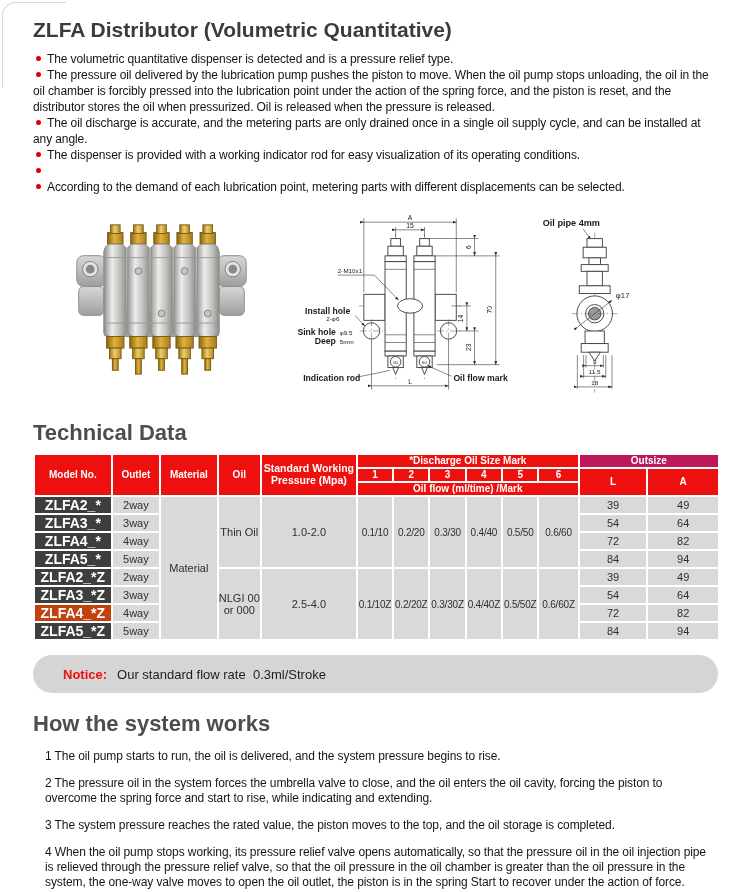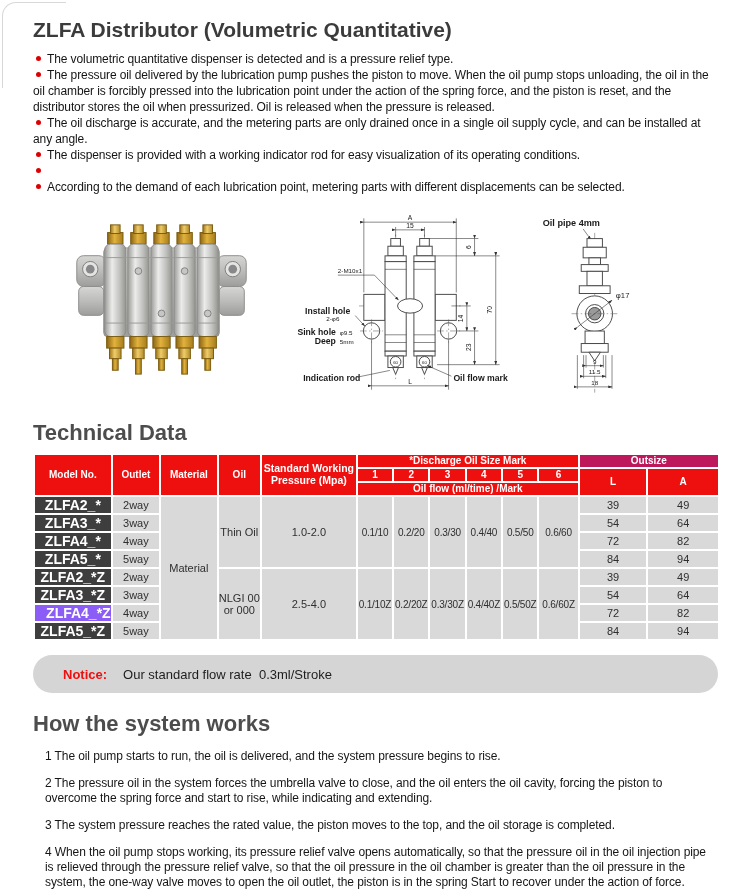--- a/index.html
+++ b/index.html
@@ -43,21 +43,21 @@
   table.tech thead th.pressure-h { font-size:10.5px; }
   table.tech tbody tr { height:17px; }
   table.tech tbody td { background:#d9d9d9; color:#2f2f2f; font-size:11px; }
   table.tech td.model { color:#ffffff; font-size:14px;font-weight:bold; }
   table.tech td.flow { font-size:10px; letter-spacing:-0.2px; }
 
   .notice {
     margin-top:14px; height:38px; width:685px; border-radius:19px; background:#d5d5d5;
     display:flex; align-items:center; padding-left:30px; font-size:13px; color:#1d1d1d;
   }
-  .notice .nlabel { font-weight:bold; margin-right:16px; }
+  .notice .nlabel { font-weight:bold; margin-right:10px; }
   .notice .ntext { white-space:pre-wrap; }
 
   .how-steps { margin-top:10px; }
   .how-steps p { font-size:12px; line-height:15px; margin:12px; color:#161616; letter-spacing:-0.1px; }
 </style>
 </head>
 <body>
 
 <div class="corner-border"></div>
 
@@ -410,21 +410,21 @@
         <td>39</td>
         <td>49</td>
       </tr>
       <tr>
         <td class="model" style="background: rgb(62, 62, 62);">ZLFA3_*Z</td>
         <td>3way</td>
         <td>54</td>
         <td>64</td>
       </tr>
       <tr>
-        <td class="model" style="background: #8b5cf6; text-align: right;">ZLFA4_*Z</td>
+        <td class="model" style="background: #c2410c;">ZLFA4_*Z</td>
         <td>4way</td>
         <td>72</td>
         <td>82</td>
       </tr>
       <tr>
         <td class="model" style="background: rgb(62, 62, 62);">ZLFA5_*Z</td>
         <td>5way</td>
         <td>84</td>
         <td>94</td>
       </tr>

